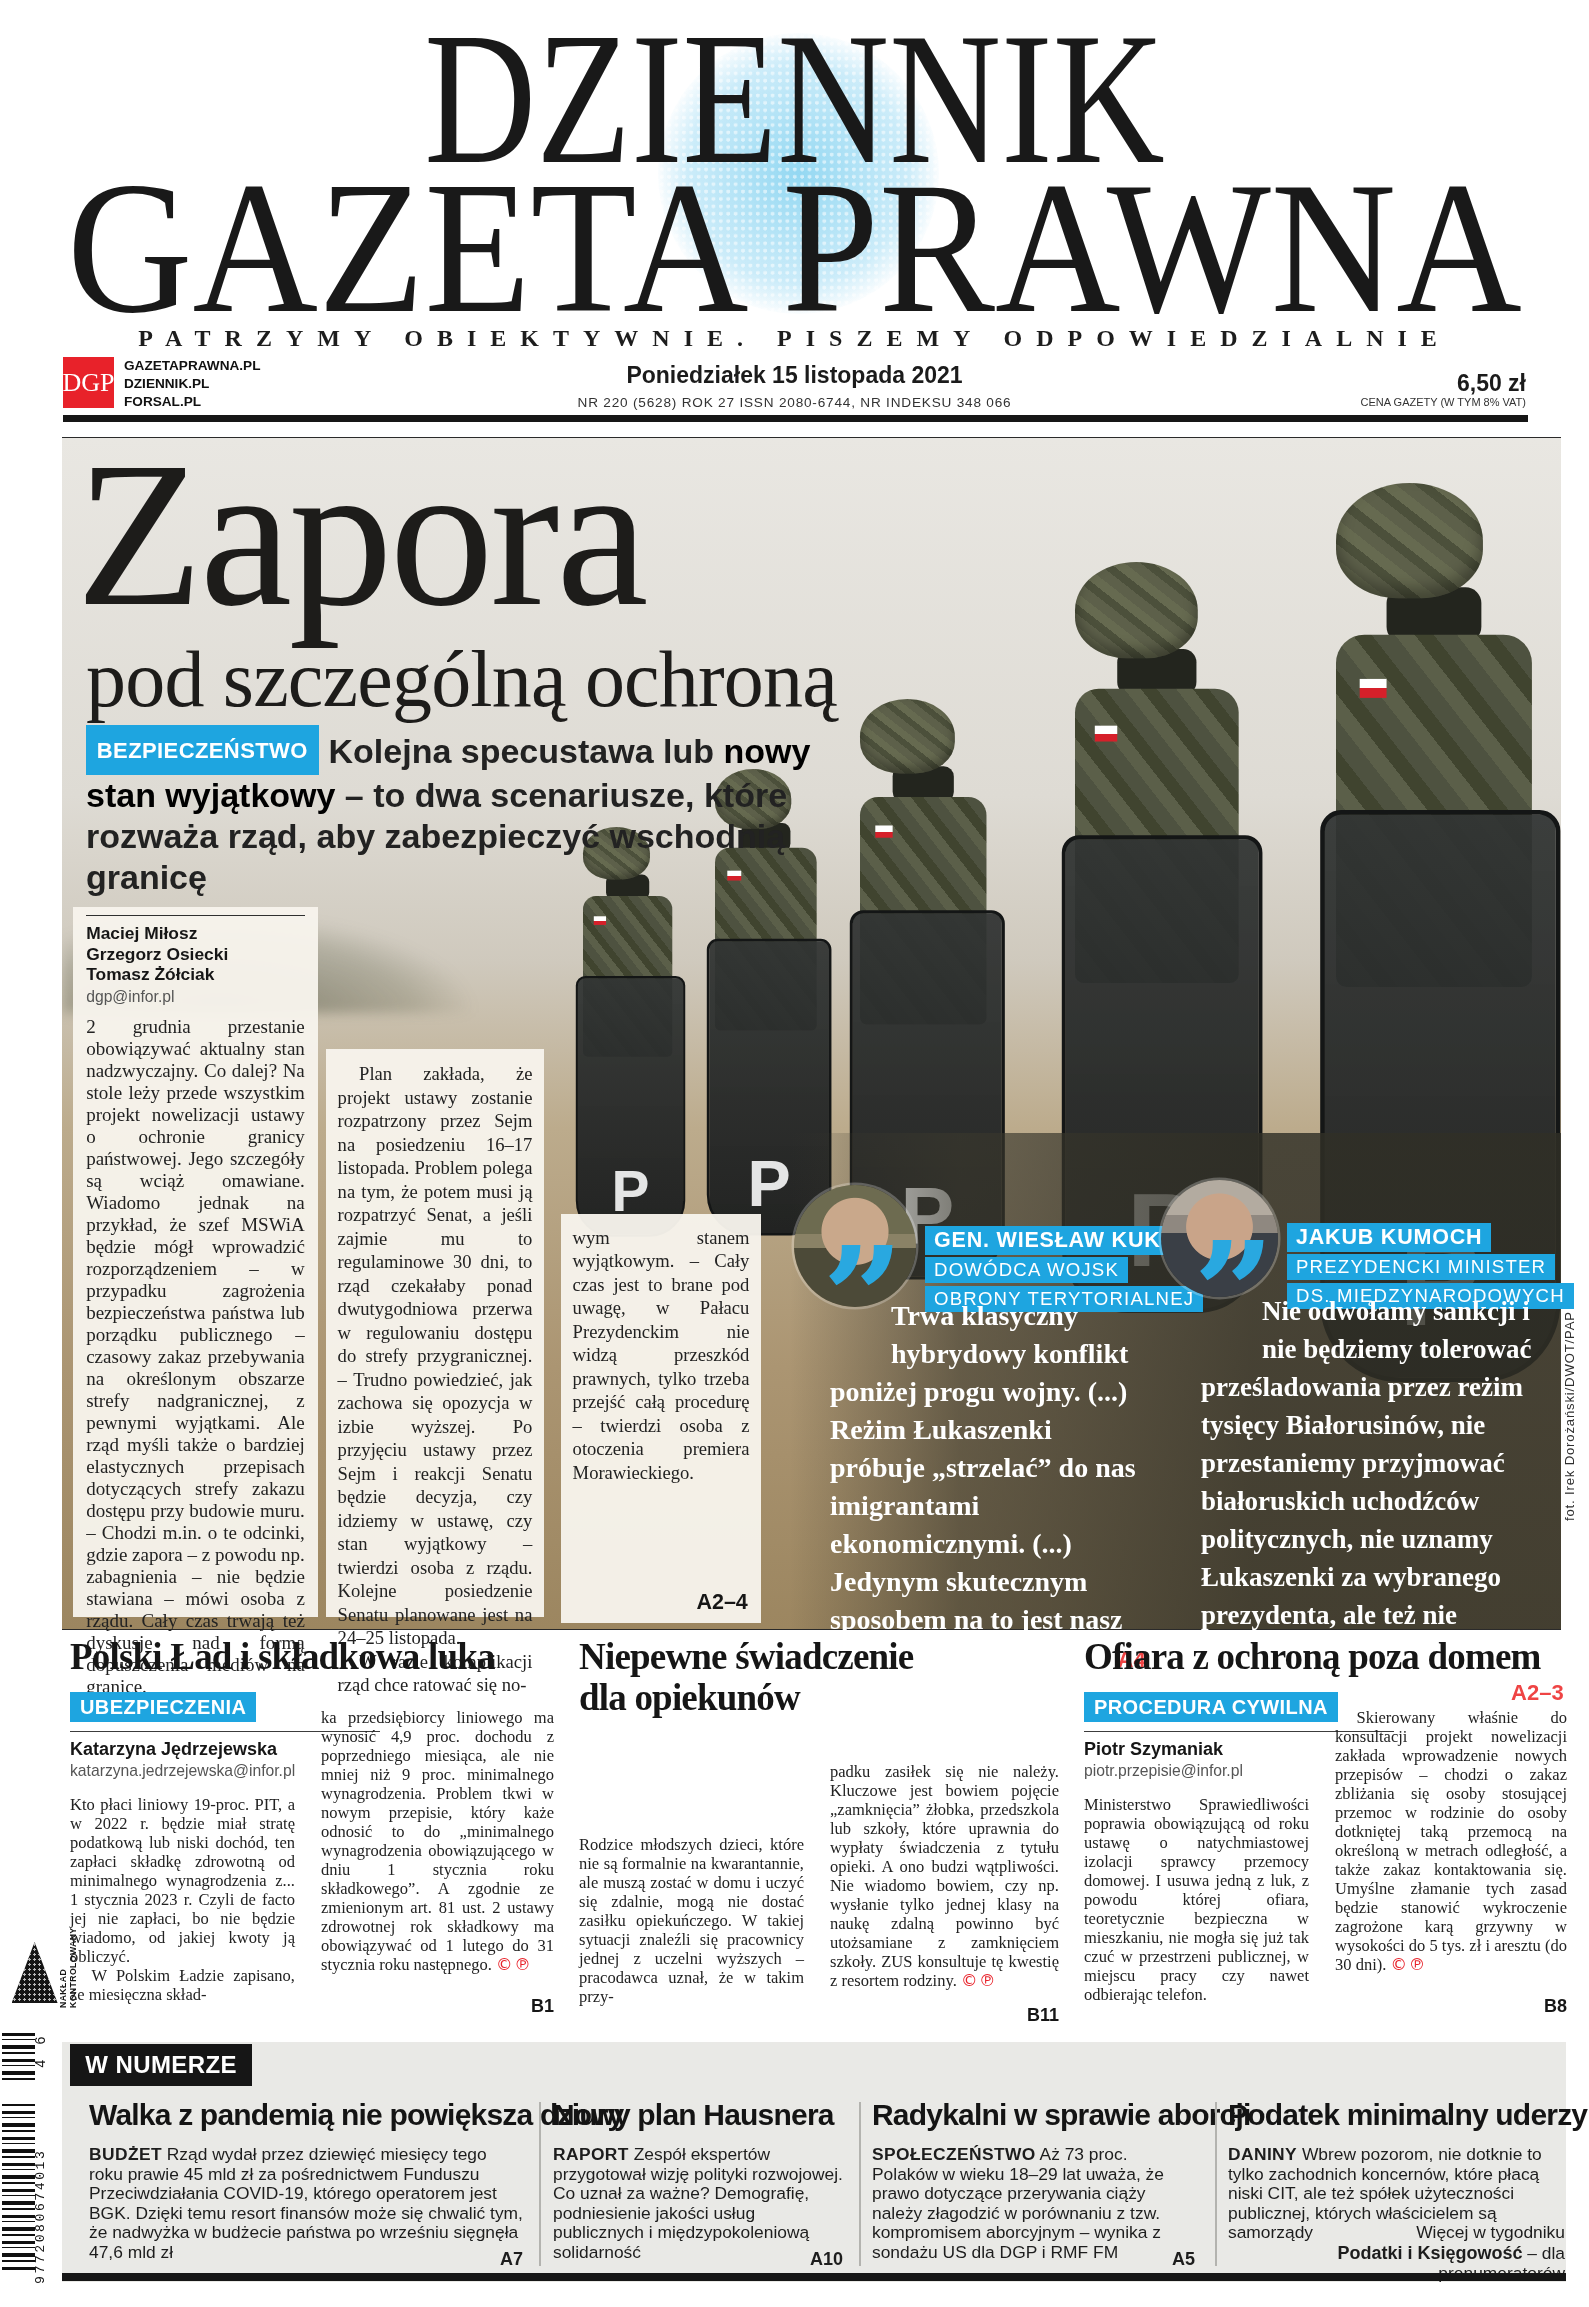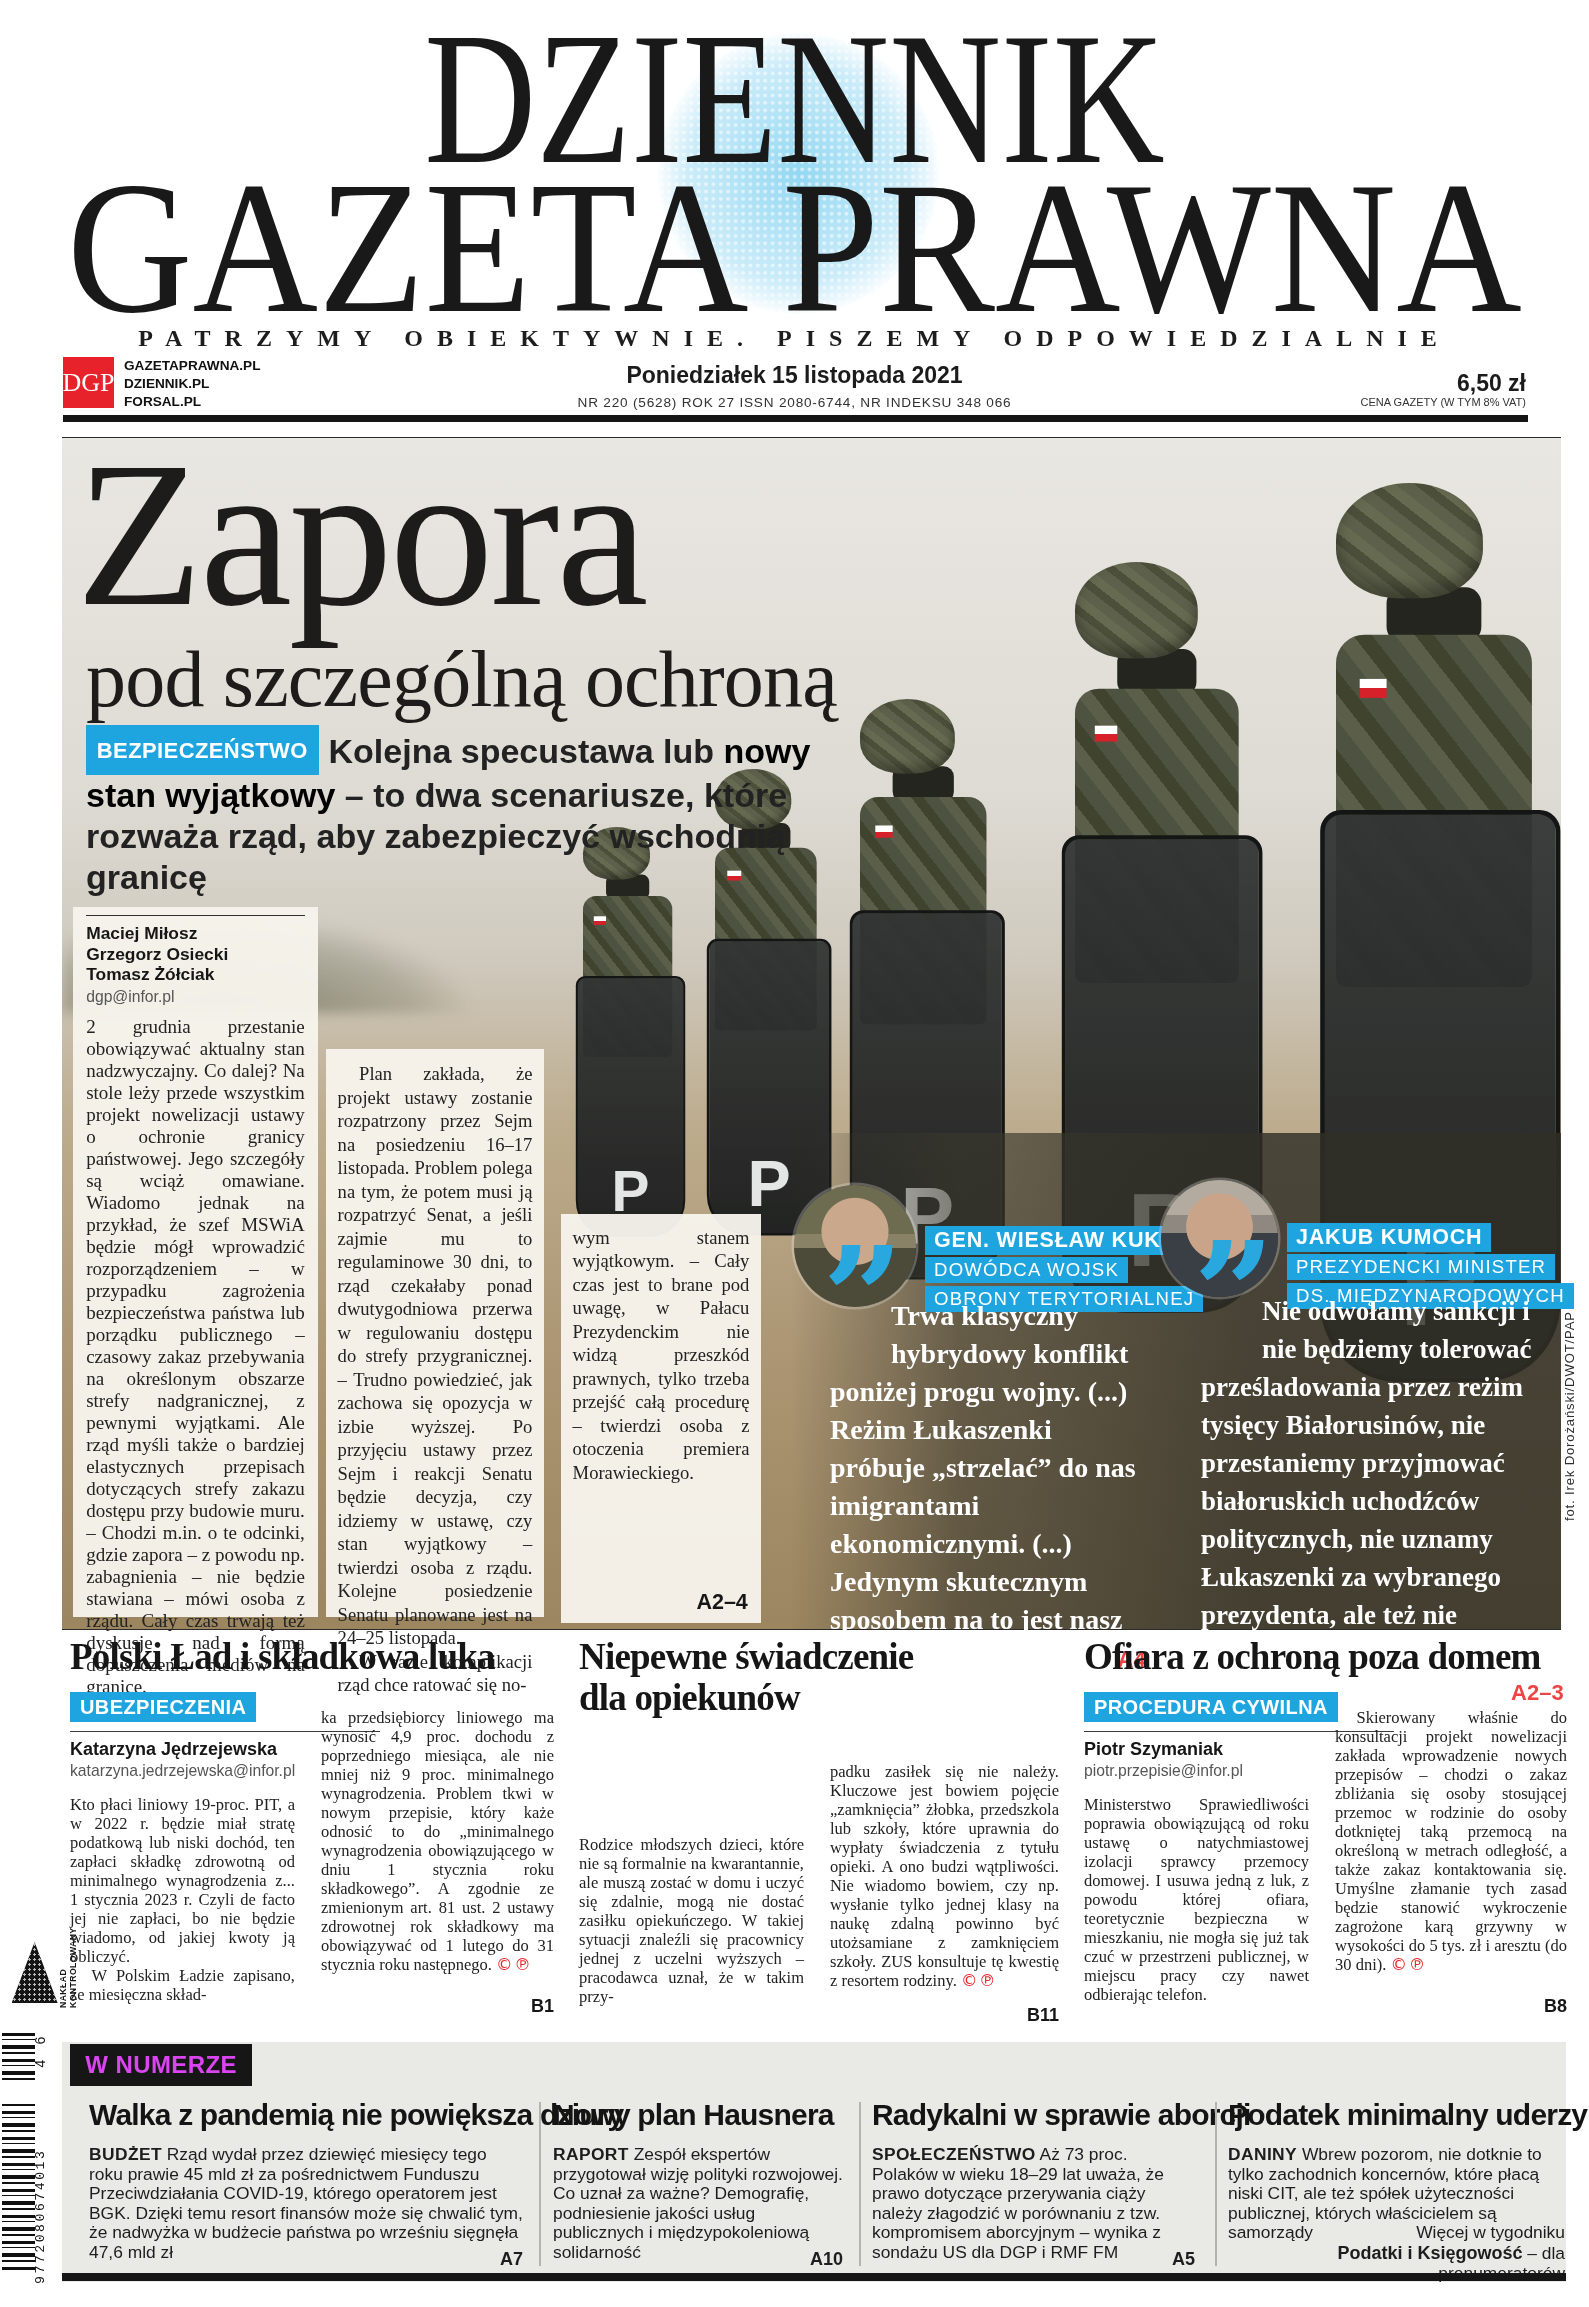--- a/index.html
+++ b/index.html
@@ -110,21 +110,21 @@
   .a-rule{border-top:1.7px solid #3c3c3c;width:100%;margin-top:9px;}
   .a-author{font-size:18px;font-weight:700;margin-top:6.6px;color:#161616;}
   .a-mail{font-size:15.7px;color:#555;margin-top:2.5px;}
   .a-col{position:absolute;width:225px;}
   .a-col p{font-family:"Liberation Serif","DejaVu Serif",serif;font-size:16.5px;line-height:19px;text-align:justify;color:#222;margin:0;}
   .a-col .page-ref{position:absolute;right:0;bottom:-0.8px;font-size:18px;}
   .a-col .cp{font-size:16.5px;}
 
   
   .wnband{left:62px;top:2042px;width:1504px;height:240px;background:#e9e9e6;}
-  .wn-title{position:absolute;left:8.3px;top:1.7px;background:#161616;color:#d946ef;font-size:24px;font-weight:700;
+  .wn-title{position:absolute;left:8.3px;top:1.7px;background:#161616;color:#ffffff;font-size:24px;font-weight:700;
     padding:7.4px 15px;letter-spacing:0.4px;}
   .brief{position:absolute;top:56px;}
   .b-hl{font-size:30px;font-weight:700;letter-spacing:-0.8px;color:#141414;margin:0 0 13.2px;white-space:nowrap;}
   .b-body{position:relative;font-size:17.4px;line-height:19.5px;color:#1d1d1d;}
   .b-kicker{font-weight:700;letter-spacing:0.4px;}
   .b-page{font-weight:700;font-size:18px;}
   .b-div{position:absolute;top:60px;width:1.7px;height:164px;background:#b3b3af;}
   .b-note{float:right;font-size:17.4px;}
   .b-promo{text-align:right;font-size:17.4px;margin-top:1.7px;}
   .b-promo b{font-size:18px;}

